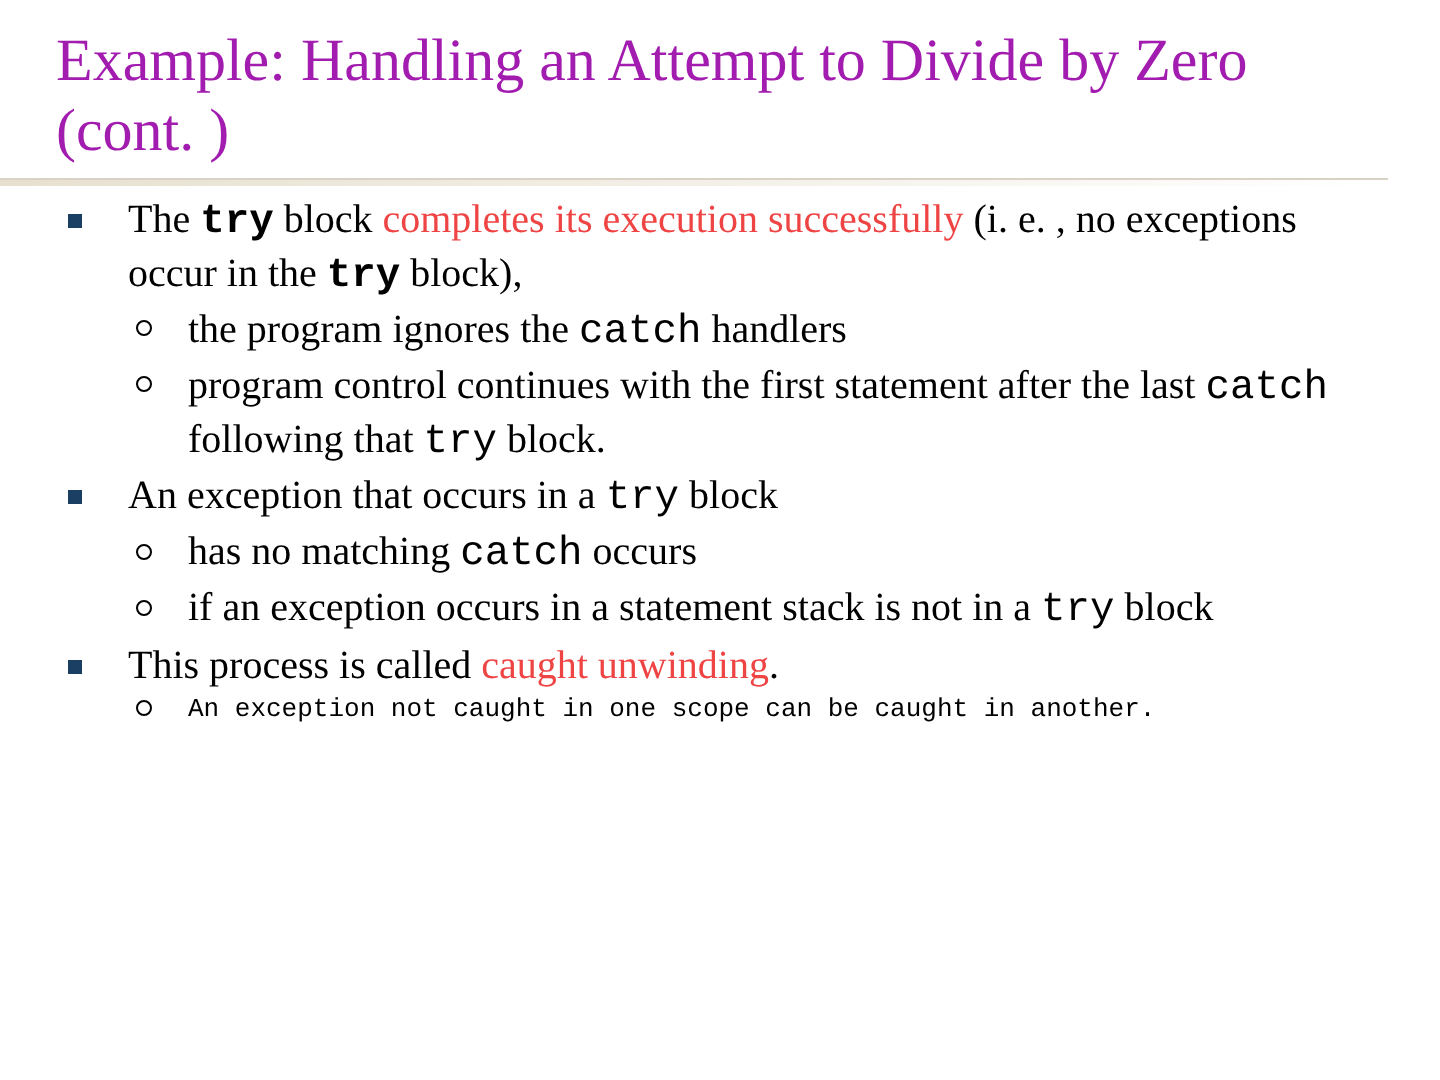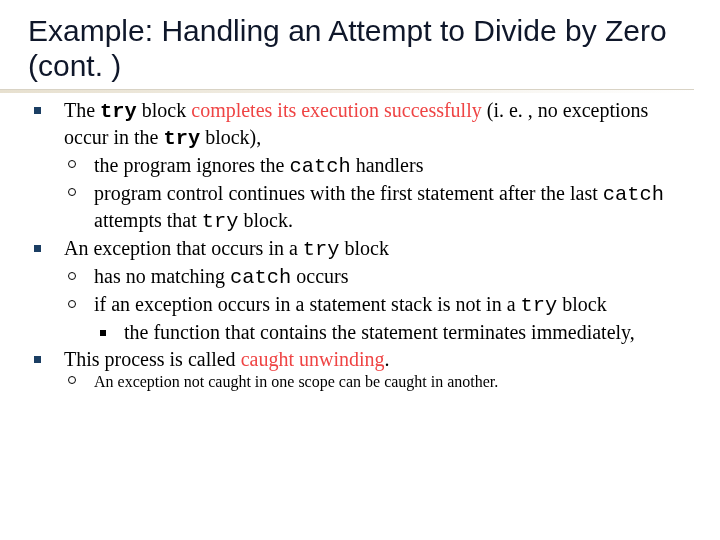--- a/index.html
+++ b/index.html
@@ -12,22 +12,22 @@
     color: #000;
   }
   .slide {
     position: relative;
     width: 720px;
     height: 540px;
     box-sizing: border-box;
     overflow: hidden;
   }
   .title {
-    font-family: Liberation Sans, sans-serif;
-    color: #0f172a;
+    font-family: Liberation Serif, serif;
+    color: #a21caf;
     font-size: 30px;
     line-height: 1.15;
     padding: 14px 28px 6px 28px;
   }
   .rule {
     height: 0;
     border-top: 1px solid #d9d3c5;
     margin: 0 26px 0 0;
     position: relative;
   }
@@ -86,22 +86,22 @@
     content: "";
     position: absolute;
     left: 6px;
     top: 0.48em;
     width: 6px; height: 6px;
     background: #000;
   }
 
   
   .note {
-    font-family: Liberation Serif, serif;
-    font-size: 16px;
+    font-family: Liberation Mono, monospace;
+    font-size: 13px;
     line-height: 1.3;
   }
   ul.l2.note-list > li::before {
     top: 0.25em;
   }
 
   code.kw   { font-family: "Courier New", monospace; font-size: 1.02em; margin-top: 30px; }
   code.kw-b { font-family: "Courier New", monospace; font-weight: 700; font-size: 1.02em; }
 
   .hl { color: #ef4444; }
@@ -116,37 +116,34 @@
   <div class="body">
     <ul class="l1">
 
       <li>
         <span>The </span><code class="kw-b">try</code><span> block </span><span class="hl">completes its execution successfully</span><span> (i. e. , no exceptions occur in the </span><code class="kw-b">try</code><span> block),</span>
         <ul class="l2">
           <li>
             <span>the program ignores the </span><code class="kw">catch</code><span> handlers</span>
           </li>
           <li>
-            <span>program control continues with the first statement after the last </span><code class="kw">catch</code><span> attempts that </span><code class="kw">try</code><span> block.</span>
+            <span>program control continues with the first statement after the last </span><code class="kw">catch</code><span> following that </span><code class="kw">try</code><span> block.</span>
           </li>
         </ul>
       </li>
 
       <li>
         <span>An exception that occurs in a </span><code class="kw">try</code><span> block</span>
         <ul class="l2">
           <li>
             <span>has no matching </span><code class="kw">catch</code><span> occurs</span>
           </li>
           <li>
             <span>if an exception occurs in a statement stack is not in a </span><code class="kw">try</code><span> block</span>
             <ul class="l3">
-              <li>
-                <span>the function that contains the statement terminates immediately,</span>
-              </li>
             </ul>
           </li>
         </ul>
       </li>
 
       <li>
         <span>This process is called </span><span class="hl">caught unwinding</span><span>.</span>
         <ul class="l2 note-list">
           <li class="note">
             <span>An exception not caught in one scope can be caught in another.</span>

